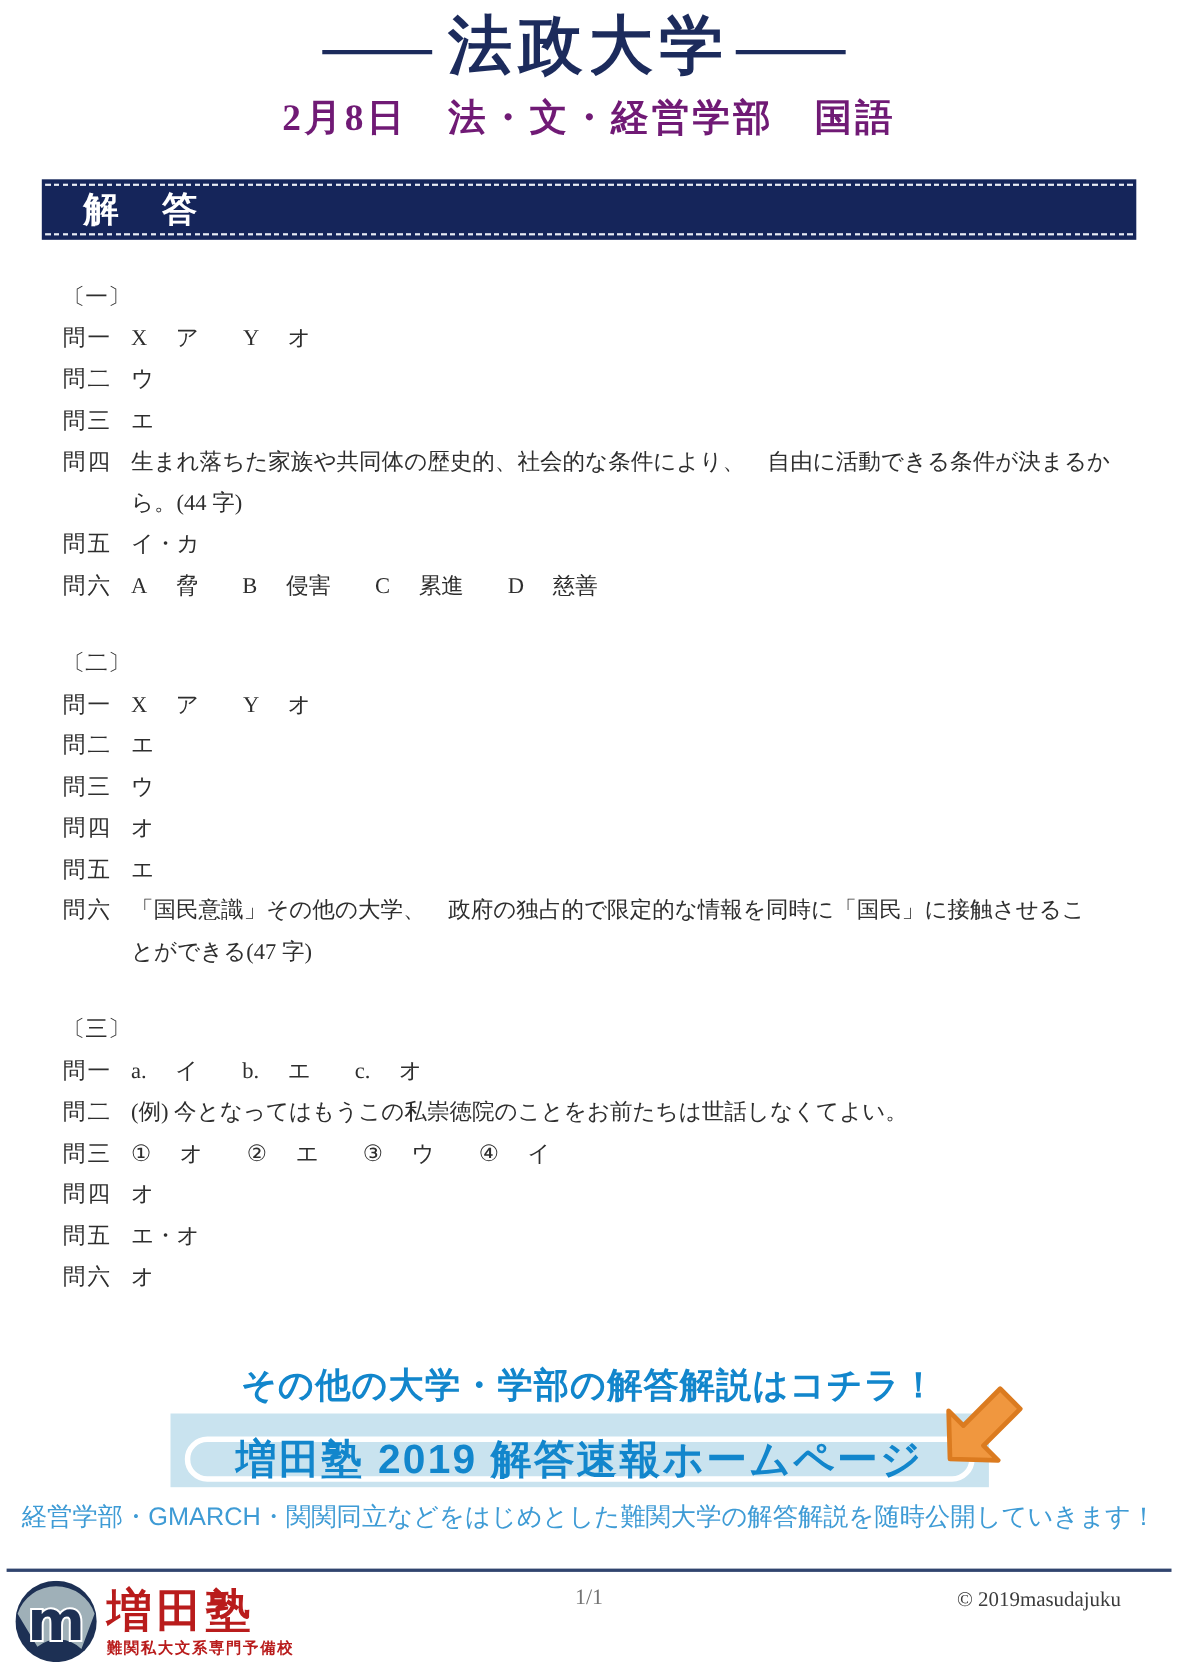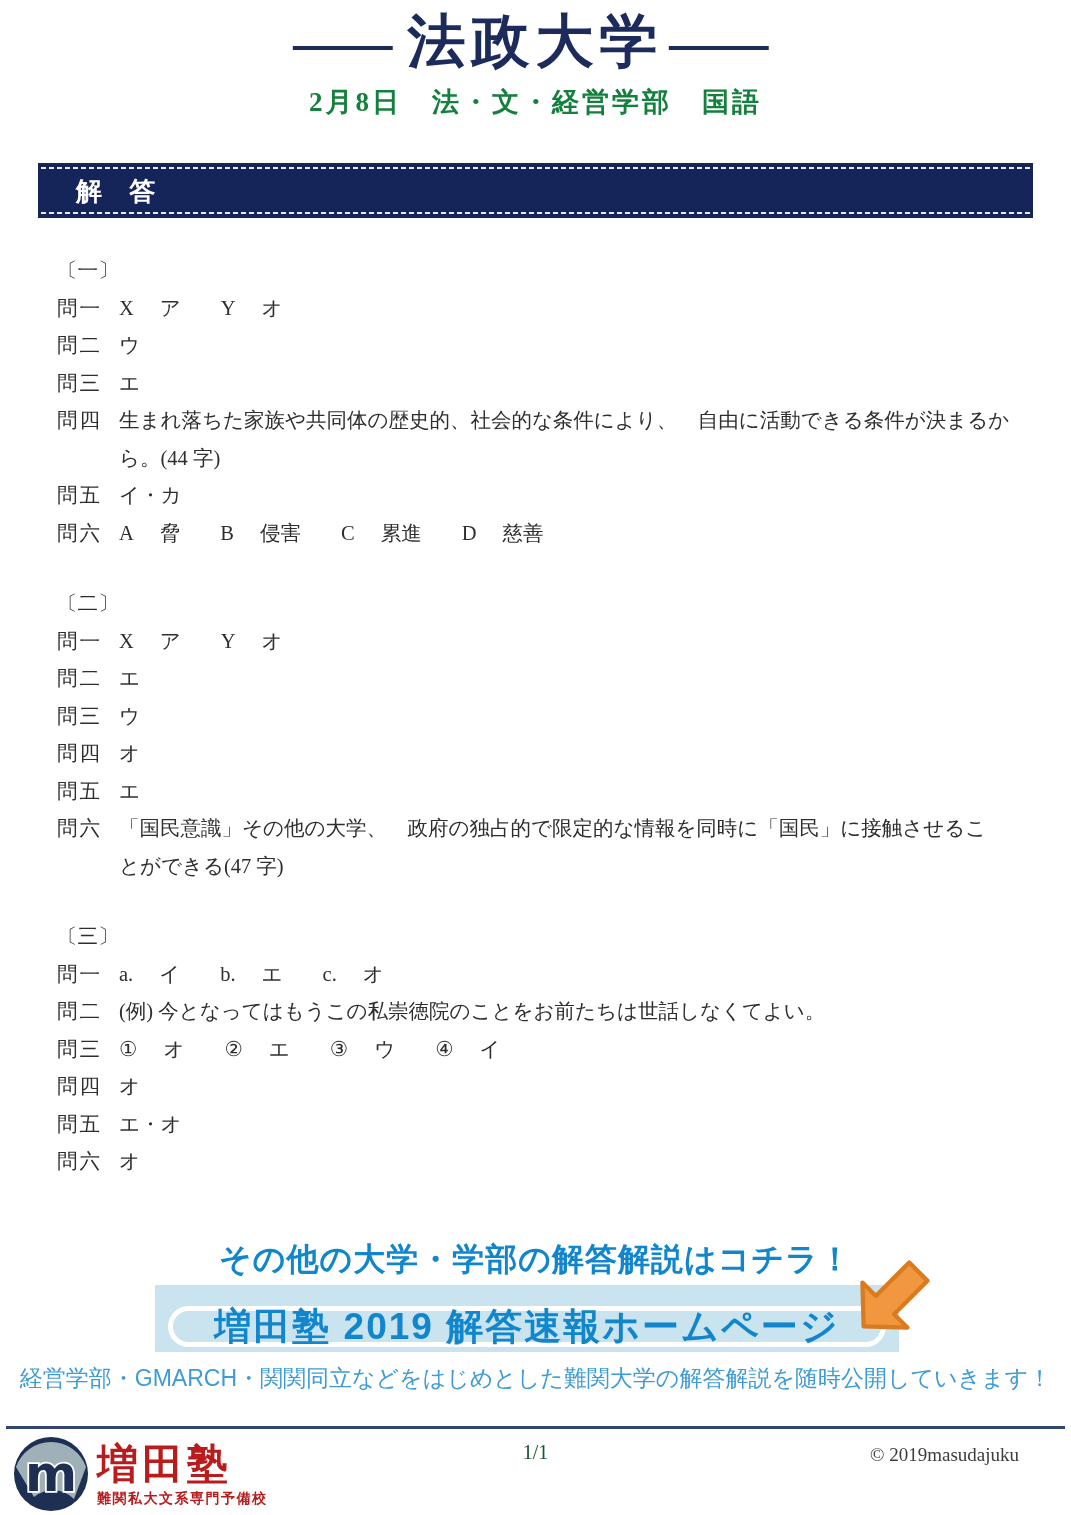--- a/index.html
+++ b/index.html
@@ -4,32 +4,32 @@
 <style>
   * { margin:0; padding:0; box-sizing:border-box; }
   html,body { width:1071px; height:1515px; background:#ffffff; position:relative;
               font-family:"Liberation Serif","DejaVu Serif",serif; color:#2e2e2e; }
 
   
   .header { position:absolute; top:6px; left:0; width:1071px; text-align:center; color:#1c2b5c; }
   .title-line { display:flex; align-items:center; justify-content:center; gap:28px;
                 font-size:58px; font-weight:bold; letter-spacing:6px; line-height:72px; }
   .title-dash { display:inline-block; transform:scaleX(1.7); font-weight:bold; }
-  .subtitle { margin-top:6px; font-size:27px; font-weight:bold; letter-spacing:3px; color:#15803d; }
+  .subtitle { margin-top:6px; font-size:34px; font-weight:bold; letter-spacing:3px; color:#701a75; }
 
   
   .banner { position:absolute; top:163px; left:38px; width:995px; height:55px;
             background:#15255a; }
   .banner .dash-line { position:absolute; left:3px; right:3px; height:2px;
             background:repeating-linear-gradient(90deg,#e8ecf5 0 5px,transparent 5px 8px); }
   .banner .dash-line.top { top:4px; }
   .banner .dash-line.bottom { bottom:4px; }
   .banner .label { position:absolute; left:38px; top:50%; transform:translateY(-50%);
-            color:#ffffff; font-family:Liberation Sans, sans-serif;
-            font-weight:bold; font-size:26px; letter-spacing:10px; }
+            color:#ffffff; font-family:Liberation Mono, monospace;
+            font-weight:bold; font-size:32px; letter-spacing:10px; }
 
   
   .content { position:absolute; top:252px; left:57px; width:975px;
              font-size:20.5px; line-height:37.5px; }
   .section + .section { margin-top:33px; }
   .sec-label { line-height:37.5px; }
   .ans-row { display:flex; line-height:37.5px; }
   .q { flex:0 0 62px; letter-spacing:2px; }
   .ans { flex:1; }
   .pt { margin-right:26px; }
@@ -53,21 +53,21 @@
                 letter-spacing:0px; line-height:30px; }
 
   
   .footer-rule { position:absolute; top:1426px; left:6px; width:1059px; height:3px; background:#31456f; }
   .logo { position:absolute; top:1437px; left:14px; width:74px; height:74px; }
   .logo-text-block { position:absolute; top:1441px; left:97px;
                      font-family:"Liberation Sans","DejaVu Sans",sans-serif; color:#b91c1c; }
   .logo-name { font-size:41px; font-weight:bold; letter-spacing:4px; line-height:46px; }
   .logo-sub { margin-top:3px; font-size:14px; font-weight:bold; letter-spacing:1.5px; }
   .page-num { position:absolute; top:1441px; left:0; width:1071px; text-align:center;
-              font-size:20px; color:#14532d; }
+              font-size:20px; color:#737373; }
   .copyright { position:absolute; top:1444px; right:52px; font-size:19px; color:#3c3c3c; }
 </style>
 </head>
 <body>
 
 <div class="header">
   <div class="title-line">
     <span class="title-dash">―</span>
     <span>法政大学</span>
     <span class="title-dash">―</span>

